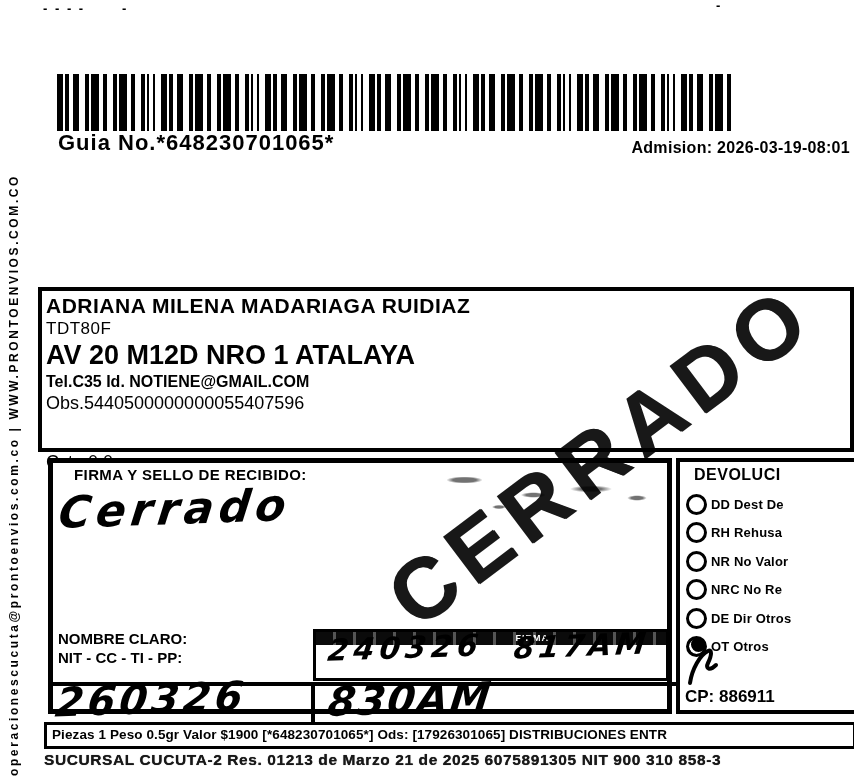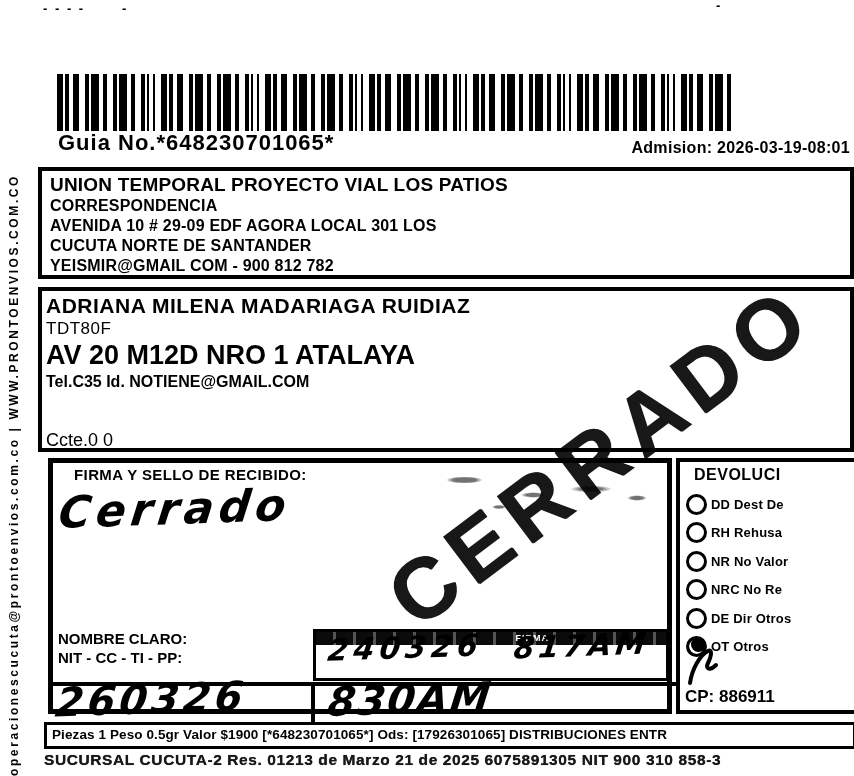--- a/index.html
+++ b/index.html
@@ -174,33 +174,27 @@
         <i style="width: 8px; margin-right: 4px;"></i>
         <i style="width: 4px; margin-right: 6px;"></i>
       </div>
   </div>
 
   <div class="abs guia-number nowrap">Guia No.*648230701065*</div>
   <div class="abs admission nowrap">Admision: 2026-03-19-08:01</div>
 
   <div class="abs side-text">operacionescucuta@prontoenvios.com.co | WWW.PRONTOENVIOS.COM.CO</div>
 
-  <div class="box sender-box">
-    <div class="sender-line1 nowrap">UNION TEMPORAL PROYECTO VIAL LOS PATIOS</div>
-    <div class="sender-line nowrap">CORRESPONDENCIA</div>
-    <div class="sender-line nowrap">AVENIDA 10 # 29-09 EDF AGORA LOCAL 301 LOS</div>
-    <div class="sender-line nowrap">CUCUTA NORTE DE SANTANDER</div>
-    <div class="sender-line nowrap">YEISMIR@GMAIL COM - 900 812 782</div>
-  </div>
 
   <div class="box recipient-box">
     <div class="rcpt-name nowrap">ADRIANA MILENA MADARIAGA RUIDIAZ</div>
     <div class="rcpt-code nowrap">TDT80F</div>
     <div class="rcpt-addr nowrap">AV 20 M12D NRO 1 ATALAYA</div>
     <div class="rcpt-tel nowrap">Tel.C35 Id. NOTIENE@GMAIL.COM</div>
+    <div class="rcpt-obs nowrap">Obs.5440500000000055407596</div>
     <div class="rcpt-ccte nowrap">Ccte.0 0</div>
   </div>
 
   <div class="box signature-box">
     <div class="firma-title nowrap">FIRMA Y SELLO DE RECIBIDO:</div>
     <div class="abs hand hand-cerrado">Cerrado</div>
 
     <div class="nombre-claro">
       <div class="nowrap">NOMBRE CLARO:</div>
       <div class="nowrap">NIT - CC - TI -  PP:</div>

